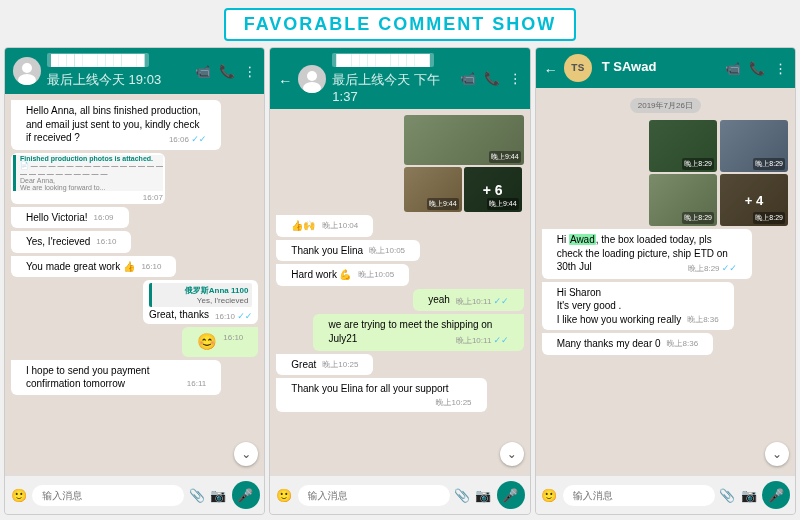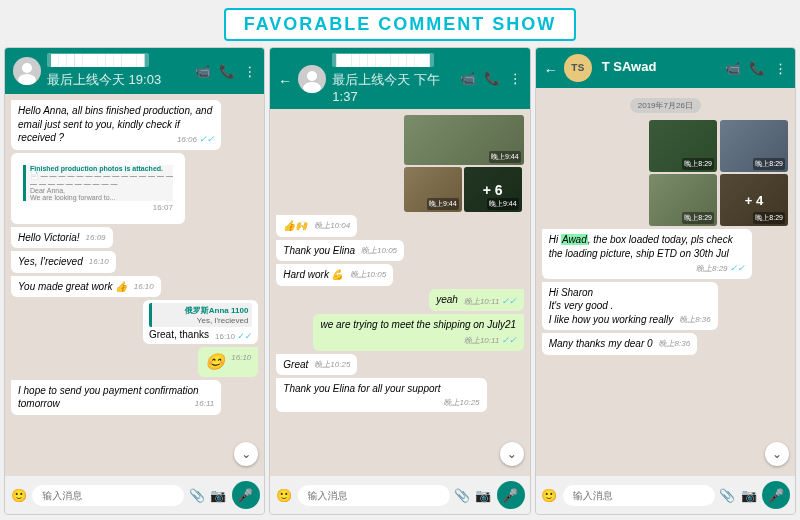--- a/index.html
+++ b/index.html
@@ -109,26 +109,25 @@
       display: flex;
       flex-direction: column;
       gap: 3px;
       background: #e5ddd5;
     }
 
     
     .msg {
       max-width: 85%;
       border-radius: 6px;
-      padding: 4px 7px;
+      padding: 4px 15px;
       font-size: 10px;
       line-height: 1.35;
       position: relative;
       word-wrap: break-word;
-      font-style: italic;
     }
     .msg-in {
       background: white;
       align-self: flex-start;
       border-top-left-radius: 0;
     }
     .msg-out {
       background: #dcf8c6;
       align-self: flex-end;
       border-top-right-radius: 0;
@@ -142,21 +141,21 @@
     }
     .tick {
       color: #4fc3f7;
       font-size: 9px;
     }
 
     
     .msg-attach {
       background: white;
       border-radius: 6px;
-      padding: 12px;
+      padding: 2px;
       max-width: 85%;
       align-self: flex-start;
       font-size: 8px;
     }
     .attach-inner {
       border-left: 3px solid #00897b;
       padding-left: 4px;
       background: #f5f5f5;
       margin-bottom: 2px;
     }

